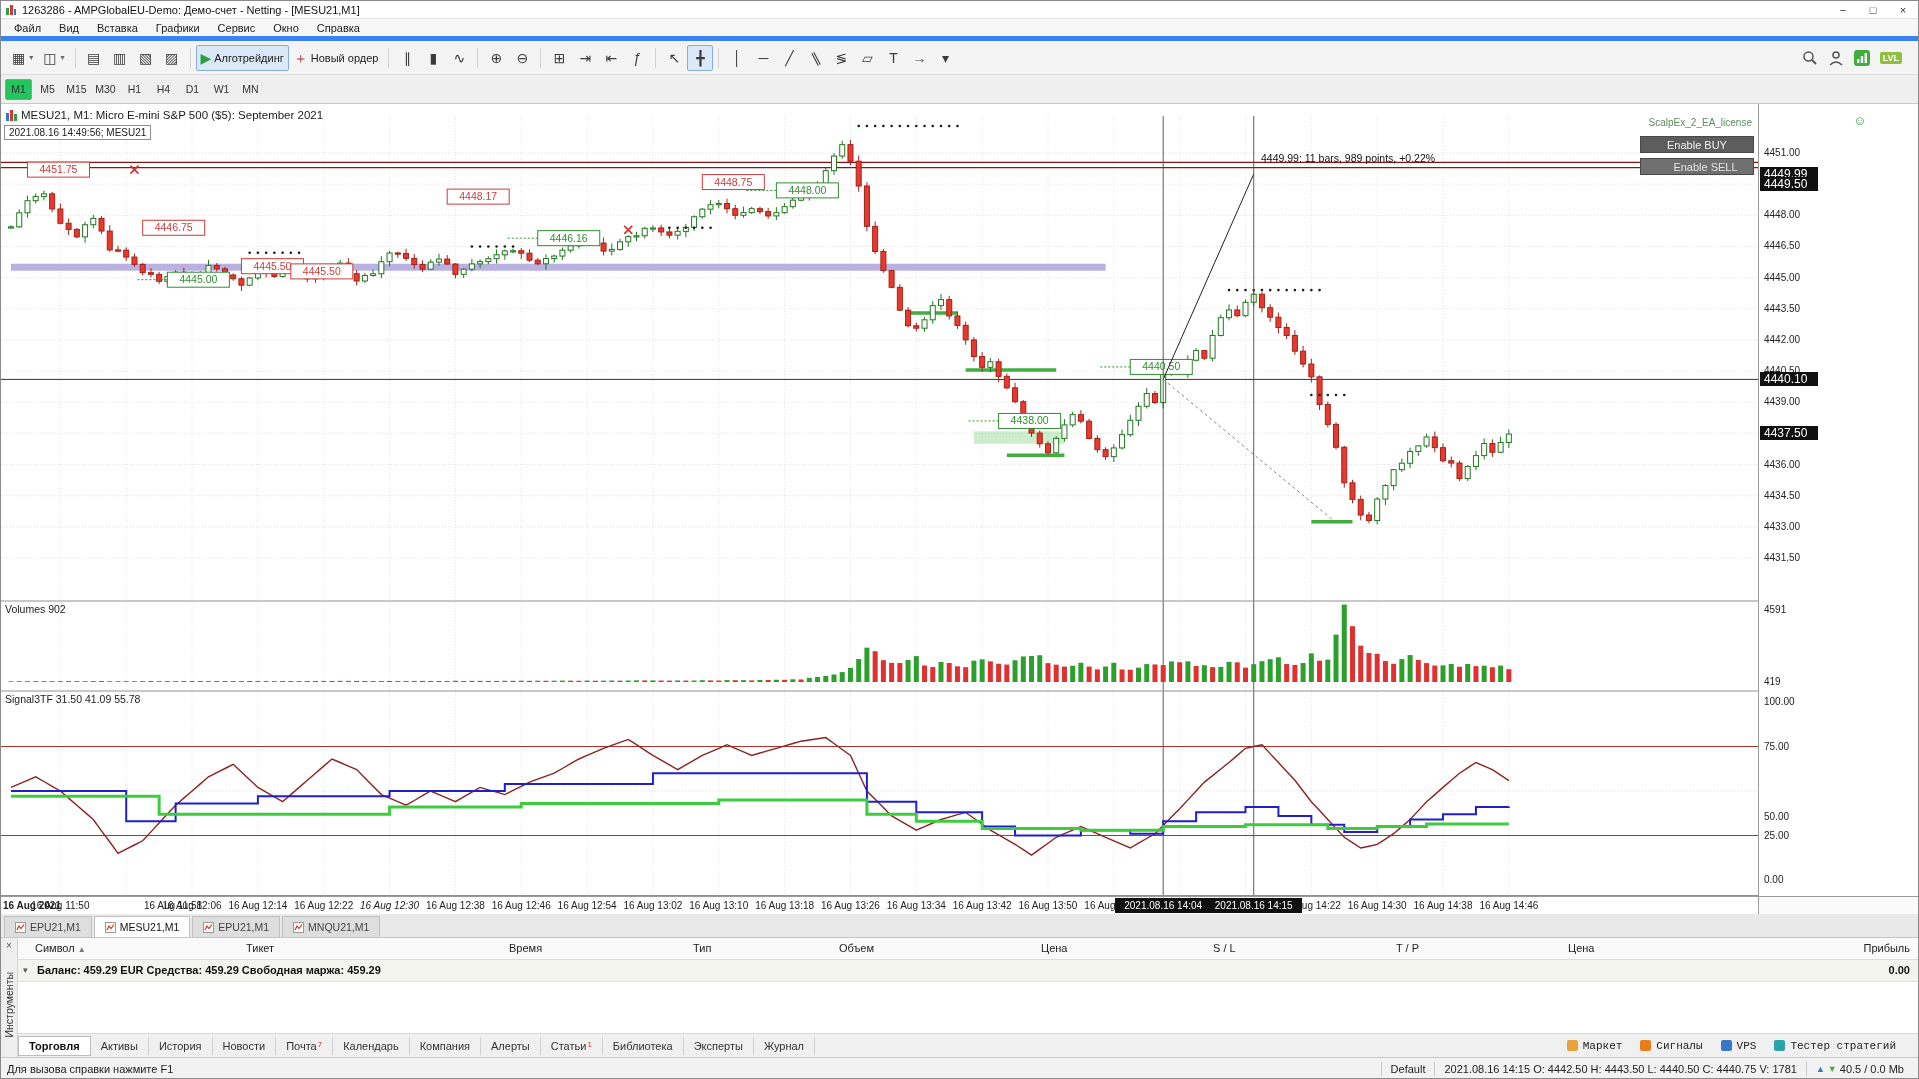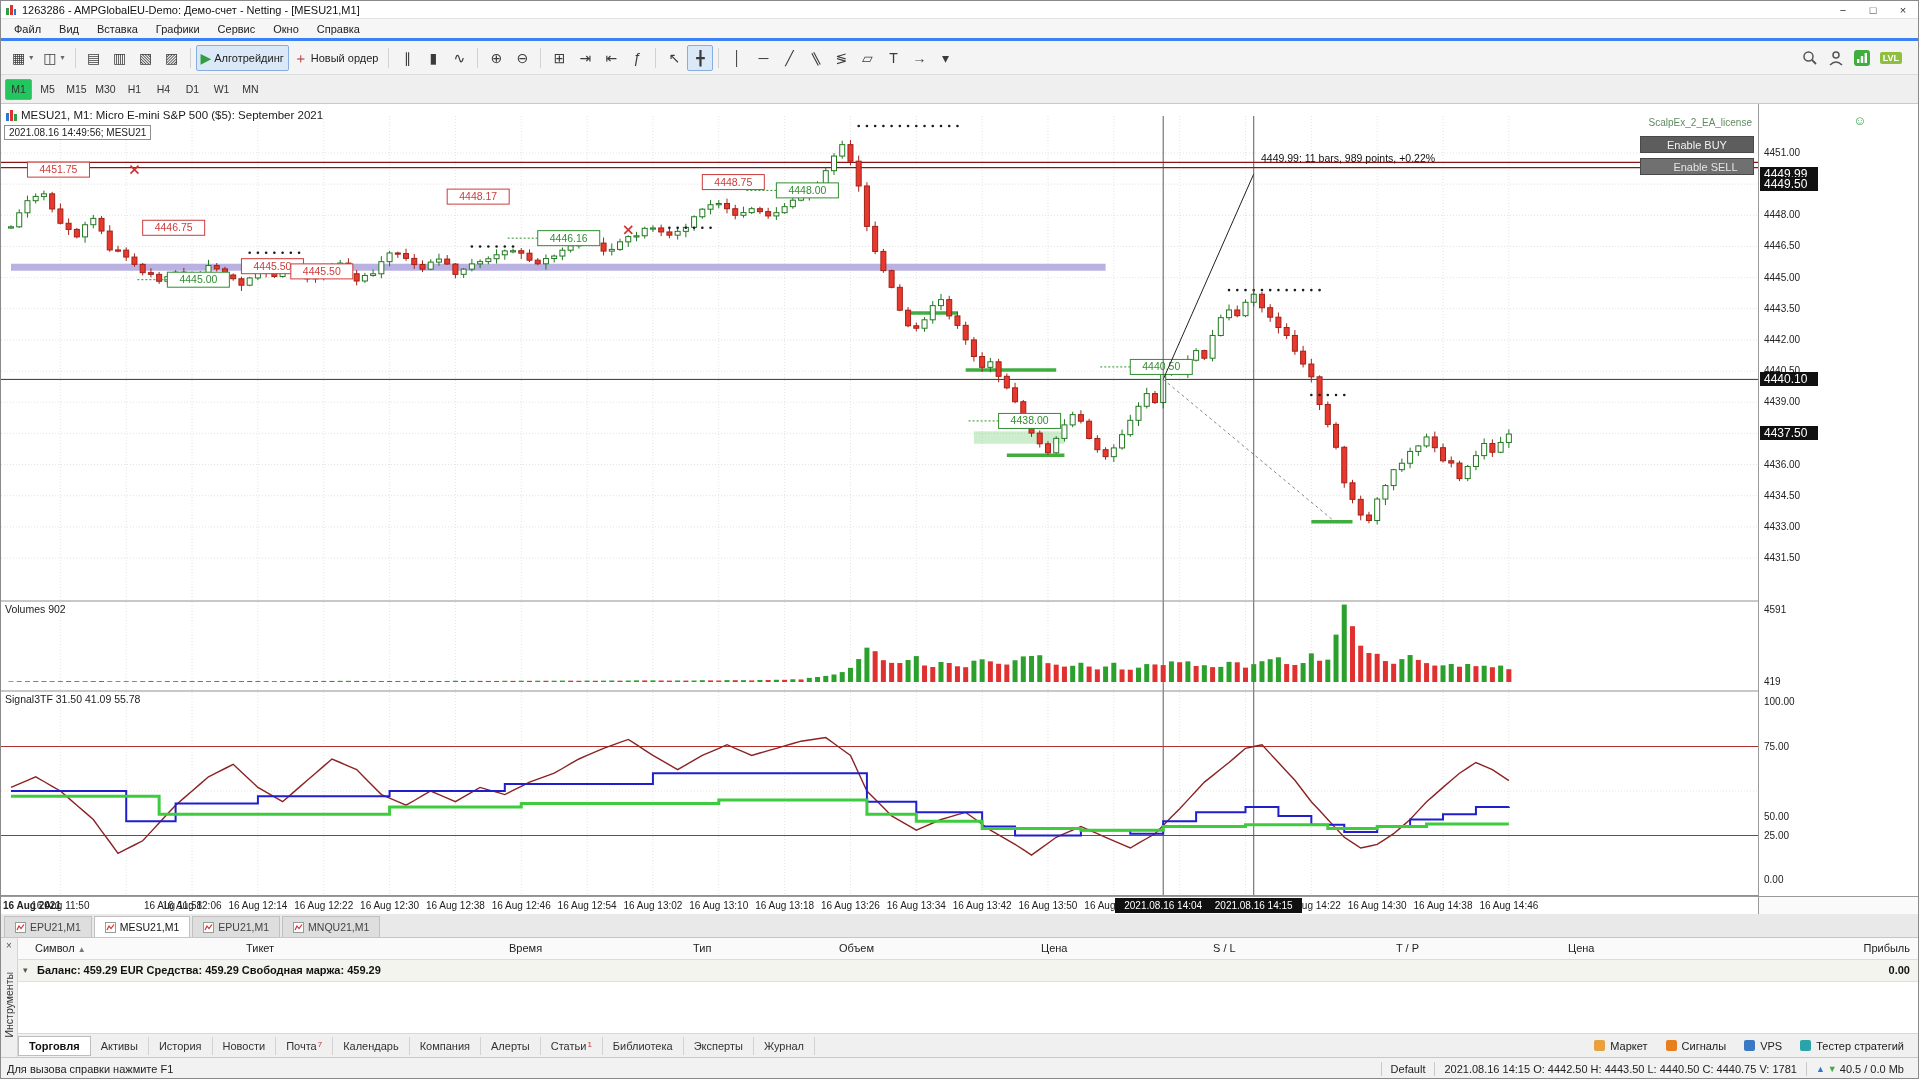--- a/index.html
+++ b/index.html
@@ -9,21 +9,21 @@
   
   .titlebar{position:absolute;left:0;top:0;width:100%;height:18px;background:#fff;
             display:flex;align-items:center;border-bottom:1px solid #e3e3e3;}
   .titlebar .appicon{margin:0 5px 0 4px;}
   .titlebar .title{font-size:11px;color:#111;}
   .wbtns{margin-left:auto;display:flex;height:100%;}
   .wbtn{width:30px;height:100%;display:flex;align-items:center;justify-content:center;
         font-size:11px;color:#333;cursor:default;}
   
   .menubar{position:absolute;left:0;top:18px;width:100%;height:22px;background:#f6f6f6;
-           display:flex;align-items:center;border-bottom:3px solid #3b82f6;padding-left:4px;}
+           display:flex;align-items:center;border-bottom:5px solid #3b82f6;padding-left:4px;}
   .menu-item{padding:3px 9px;color:#222;}
   
   .toolbar{position:absolute;left:0;top:40px;width:100%;height:34px;background:#f4f4f4;
            display:flex;align-items:center;border-bottom:1px solid #dcdcdc;padding:0 6px;}
   .tbtn{height:26px;min-width:26px;display:flex;align-items:center;justify-content:center;gap:3px;
         border:1px solid transparent;border-radius:2px;color:#3b3b3b;font-size:14px;padding:0 4px;}
   .tbtn.active{background:#dbe8f7;border-color:#86aede;}
   .tbtn .glyph{line-height:1;}
   .tbtn .glyph.slant{display:inline-block;transform:rotate(-28deg);}
   .tbtn .tlabel{font-size:11px;color:#222;}
@@ -86,21 +86,21 @@
               border-bottom:1px solid #e0e0da;font-weight:bold;}
   .tb-balance .tri{position:absolute;left:22px;top:5px;font-size:9px;color:#555;font-weight:normal;}
   .tb-balance .btext{position:absolute;left:36px;top:4px;}
   .tb-balance .bprofit{position:absolute;right:8px;top:4px;}
   .tb-body{position:absolute;left:17px;top:44px;right:0;height:51px;background:#fff;}
   .tb-tabs{position:absolute;left:0;top:95px;width:100%;height:24px;background:#f0f0f0;
            border-top:1px solid #d8d8d8;display:flex;align-items:center;padding-left:17px;}
   .btab{padding:3px 10px;color:#333;border-right:1px solid #d2d2d2;display:flex;align-items:flex-start;}
   .btab.active{background:#fff;border:1px solid #bdbdbd;font-weight:bold;color:#111;}
   .btab sup{font-size:8px;color:#c03030;margin-left:1px;}
-  .tb-right{margin-left:auto;display:flex;align-items:center;gap:2px;padding-right:6px;}
+  .tb-right{margin-left:auto;display:flex;align-items:center;gap:2px;padding-right:14px;font-family:Liberation Mono, monospace;}
   .sbtn{display:flex;align-items:center;gap:5px;padding:2px 8px;color:#222;}
   .sicon{width:11px;height:11px;border-radius:2px;display:inline-block;}
   
   .statusbar{position:absolute;left:0;top:1056px;width:100%;height:23px;background:#f2f2f2;
              border-top:1px solid #c8c8c8;display:flex;align-items:center;font-size:11px;color:#222;}
   .statusbar .help{flex:1;padding-left:6px;}
   .ssep{width:1px;height:14px;background:#c9c9c9;margin:0 9px;}
   .traffic{display:flex;align-items:center;gap:3px;padding-right:14px;}
   .traffic .up{color:#2a7ad0;font-size:9px;}
   .traffic .dn{color:#3fae3f;font-size:9px;}
@@ -1014,21 +1014,21 @@
         <div class="ptick" style="top: 725.5px;">25.00</div>
         <div class="ptick" style="top: 770px;">0.00</div>
       </div>
     <div id="time-axis">
         <div class="tlab date" style="left: 2px;">16 Aug 2021</div>
         <div class="tlab" style="left: 19.38px;">16 Aug 11:50</div>
         <div class="tlab" style="left: 88px; margin-left: 44px;">16 Aug 11:58</div>
         <div class="tlab" style="left: 151.06px;">16 Aug 12:06</div>
         <div class="tlab" style="left: 216.9px;">16 Aug 12:14</div>
         <div class="tlab" style="left: 282.74px;">16 Aug 12:22</div>
-        <div class="tlab" style="left: 348.58px;">16 Aug 12:30</div>
+        <div class="tlab" style="left: 348.58px; font-style: italic;">16 Aug 12:30</div>
         <div class="tlab" style="left: 414.42px;">16 Aug 12:38</div>
         <div class="tlab" style="left: 480.26px;">16 Aug 12:46</div>
         <div class="tlab" style="left: 546.1px;">16 Aug 12:54</div>
         <div class="tlab" style="left: 611.94px;">16 Aug 13:02</div>
         <div class="tlab" style="left: 677.78px;">16 Aug 13:10</div>
         <div class="tlab" style="left: 743.62px;">16 Aug 13:18</div>
         <div class="tlab" style="left: 809.46px;">16 Aug 13:26</div>
         <div class="tlab" style="left: 875.3px;">16 Aug 13:34</div>
         <div class="tlab" style="left: 941.14px;">16 Aug 13:42</div>
         <div class="tlab" style="left: 1006.98px;">16 Aug 13:50</div>

